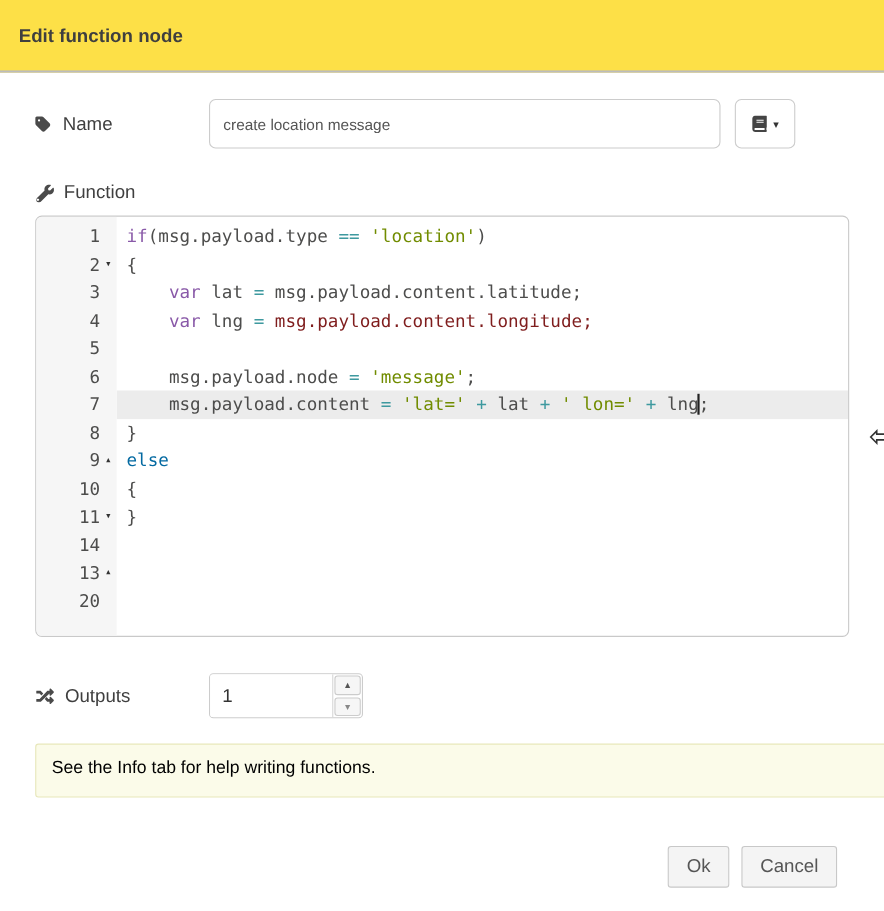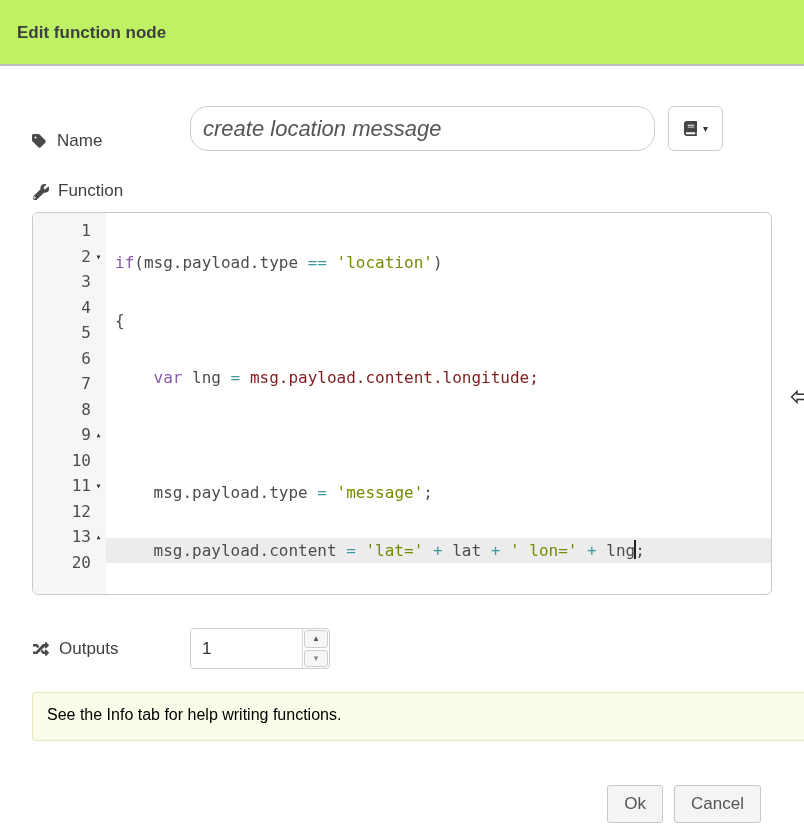--- a/index.html
+++ b/index.html
@@ -1,50 +1,50 @@
 <!DOCTYPE html>
 <html><head>
 <meta charset="utf-8">
 <style>
   * { margin:0; padding:0; box-sizing:border-box; }
   html,body { width:804px; height:828px; background:#fff; overflow:hidden;
     font-family:"Liberation Sans", sans-serif; position:relative; }
 
   
-  .dlg-header { background:#bef264; border-bottom:2px solid #bcbcbc; padding:23px 17px 21px; }
+  .dlg-header { background:#fde047; border-bottom:2px solid #bcbcbc; padding:23px 17px 21px; }
   .dlg-title { font-size:17px; font-weight:bold; color:#3f3f3f; }
 
   .content { padding:0 32px; }
 
   
   .form-row { display:flex; align-items:center; }
-  .row-name { margin-top:40px;align-items:flex-end; }
+  .row-name { margin-top:24px; }
   .row-label { width:158px; display:flex; align-items:center; gap:9px; font-size:17px; color:#3f3f3f; }
   .row-label svg { flex:0 0 auto; fill:#4a4a4a; }
 
-  .text-input { width:465px; height:45px; border:1px solid #ccc; border-radius:18px;
-    padding:0 12px; font-size:22px; color:#555; font-family:"Liberation Sans",sans-serif; outline:none;font-style:italic; }
+  .text-input { width:465px; height:45px; border:1px solid #ccc; border-radius:6px;
+    padding:0 12px; font-size:14px; color:#555; font-family:"Liberation Sans",sans-serif; outline:none; }
 
   .library-btn { margin-left:13px; width:55px; height:45px; background:#fff; border:1px solid #ccc;
     border-radius:6px; display:flex; align-items:center; justify-content:center; gap:5px; cursor:pointer; }
   .library-btn svg { fill:#444; }
   .caret { font-size:10px; color:#333; }
 
   .row-function { margin-top:30px; }
 
   
   .editor { margin-top:11px; height:383px; border:1px solid #c9c9c9; border-radius:6px;
     overflow:hidden; display:flex; font-family:"DejaVu Sans Mono", monospace; font-size:16px;
     background:#fff; position:relative; }
   .gutter { width:73px; background:#f6f6f6; padding-top:5px; flex:0 0 auto; }
   .gutter-cell { height:25.5px; display:flex; align-items:center; justify-content:flex-end; color:#4d4d4c; }
   .gutter-cell .num { text-align:right; }
   .gutter-cell .fold { width:15px; font-size:10px; color:#333; text-align:center; cursor:pointer; }
   .code-col { flex:1 1 auto; padding-top:5px; overflow:hidden; }
-  .code-line { height:25.5px; line-height:25.5px; padding-left:9px; white-space:pre; color:#4d4d4c;margin-top:32px; }
+  .code-line { height:25.5px; line-height:25.5px; padding-left:9px; white-space:pre; color:#4d4d4c; }
   .code-line.active { background:#ececec; }
   .cursor-bar { display:inline-block; width:2px; height:19px; background:#222;
     vertical-align:middle; margin:0 -1px 3px -1px; }
 
   
   .row-outputs { margin-top:33px; }
   .spinner { width:140px; height:41px; border:1px solid #ccc; border-radius:4px; display:flex;
     overflow:hidden; background:#fff; }
   .spinner-input { flex:1 1 auto; border:none; outline:none; padding:0 0 0 11px; font-size:17px;
     color:#333; font-family:"Liberation Sans",sans-serif; width:100px; }
@@ -141,38 +141,39 @@
         </div>
         <div class="gutter-cell">
           <span class="num">10</span>
           <span class="fold"></span>
         </div>
         <div class="gutter-cell">
           <span class="num">11</span>
           <span class="fold">▾</span>
         </div>
         <div class="gutter-cell">
-          <span class="num">12</span>
+          <span class="num">14</span>
           <span class="fold"></span>
         </div>
         <div class="gutter-cell">
           <span class="num">13</span>
           <span class="fold">▴</span>
         </div>
         <div class="gutter-cell">
           <span class="num">20</span>
           <span class="fold"></span>
         </div>
       </div>
     <div class="code-col">
         <div class="code-line"><span style="color: rgb(137, 89, 168);">if</span><span style="color: rgb(77, 77, 76);">(msg.payload.type </span><span style="color: rgb(62, 153, 159);">==</span><span style="color: rgb(77, 77, 76);"> </span><span style="color: rgb(113, 140, 0);">'location'</span><span style="color: rgb(77, 77, 76);">)</span></div>
         <div class="code-line"><span style="color: rgb(77, 77, 76);">{</span></div>
+        <div class="code-line"><span style="color: rgb(77, 77, 76);">    </span><span style="color: rgb(137, 89, 168);">var</span><span style="color: rgb(77, 77, 76);"> lat </span><span style="color: rgb(62, 153, 159);">=</span><span style="color: rgb(77, 77, 76);"> msg.payload.content.latitude;</span></div>
         <div class="code-line"><span style="color: rgb(77, 77, 76);">    </span><span style="color: rgb(137, 89, 168);">var</span><span style="color: rgb(77, 77, 76);"> lng </span><span style="color: rgb(62, 153, 159);">=</span><span style="color: #7f1d1d;"> msg.payload.content.longitude;</span></div>
         <div class="code-line"></div>
-        <div class="code-line"><span style="color: rgb(77, 77, 76);">    msg.payload.type </span><span style="color: rgb(62, 153, 159);">=</span><span style="color: rgb(77, 77, 76);"> </span><span style="color: rgb(113, 140, 0);">'message'</span><span style="color: rgb(77, 77, 76);">;</span></div>
+        <div class="code-line"><span style="color: rgb(77, 77, 76);">    msg.payload.node </span><span style="color: rgb(62, 153, 159);">=</span><span style="color: rgb(77, 77, 76);"> </span><span style="color: rgb(113, 140, 0);">'message'</span><span style="color: rgb(77, 77, 76);">;</span></div>
         <div class="code-line active"><span style="color: rgb(77, 77, 76);">    msg.payload.content </span><span style="color: rgb(62, 153, 159);">=</span><span style="color: rgb(77, 77, 76);"> </span><span style="color: rgb(113, 140, 0);">'lat='</span><span style="color: rgb(77, 77, 76);"> </span><span style="color: rgb(62, 153, 159);">+</span><span style="color: rgb(77, 77, 76);"> lat </span><span style="color: rgb(62, 153, 159);">+</span><span style="color: rgb(77, 77, 76);"> </span><span style="color: rgb(113, 140, 0);">' lon='</span><span style="color: rgb(77, 77, 76);"> </span><span style="color: rgb(62, 153, 159);">+</span><span style="color: rgb(77, 77, 76);"> lng</span><span class="cursor-bar"></span><span style="color: rgb(77, 77, 76);">;</span></div>
         <div class="code-line"><span style="color: rgb(77, 77, 76);">}</span></div>
         <div class="code-line"><span style="color: #0369a1;">else</span></div>
         <div class="code-line"><span style="color: rgb(77, 77, 76);">{</span></div>
         <div class="code-line"><span style="color: rgb(77, 77, 76);">}</span></div>
         <div class="code-line"></div>
       </div>
   </div>
 
   <div class="form-row row-outputs">

